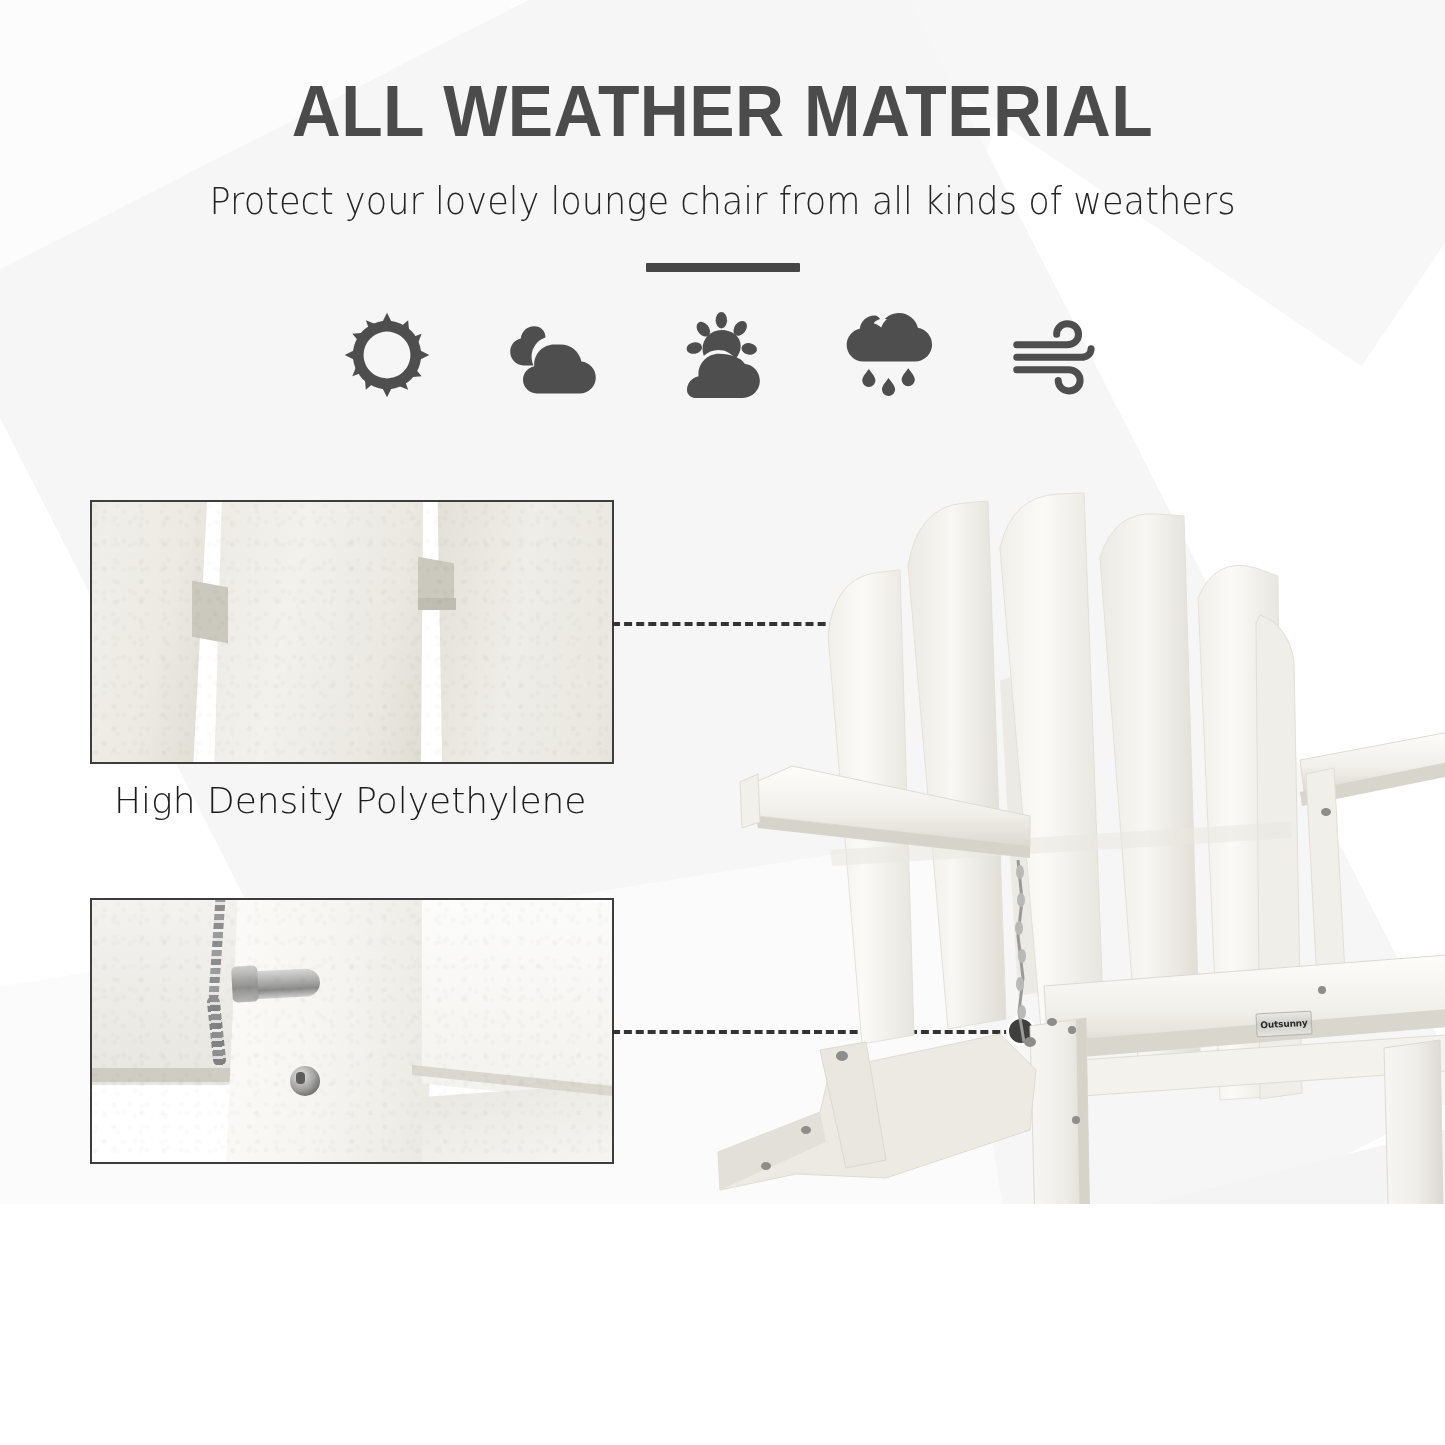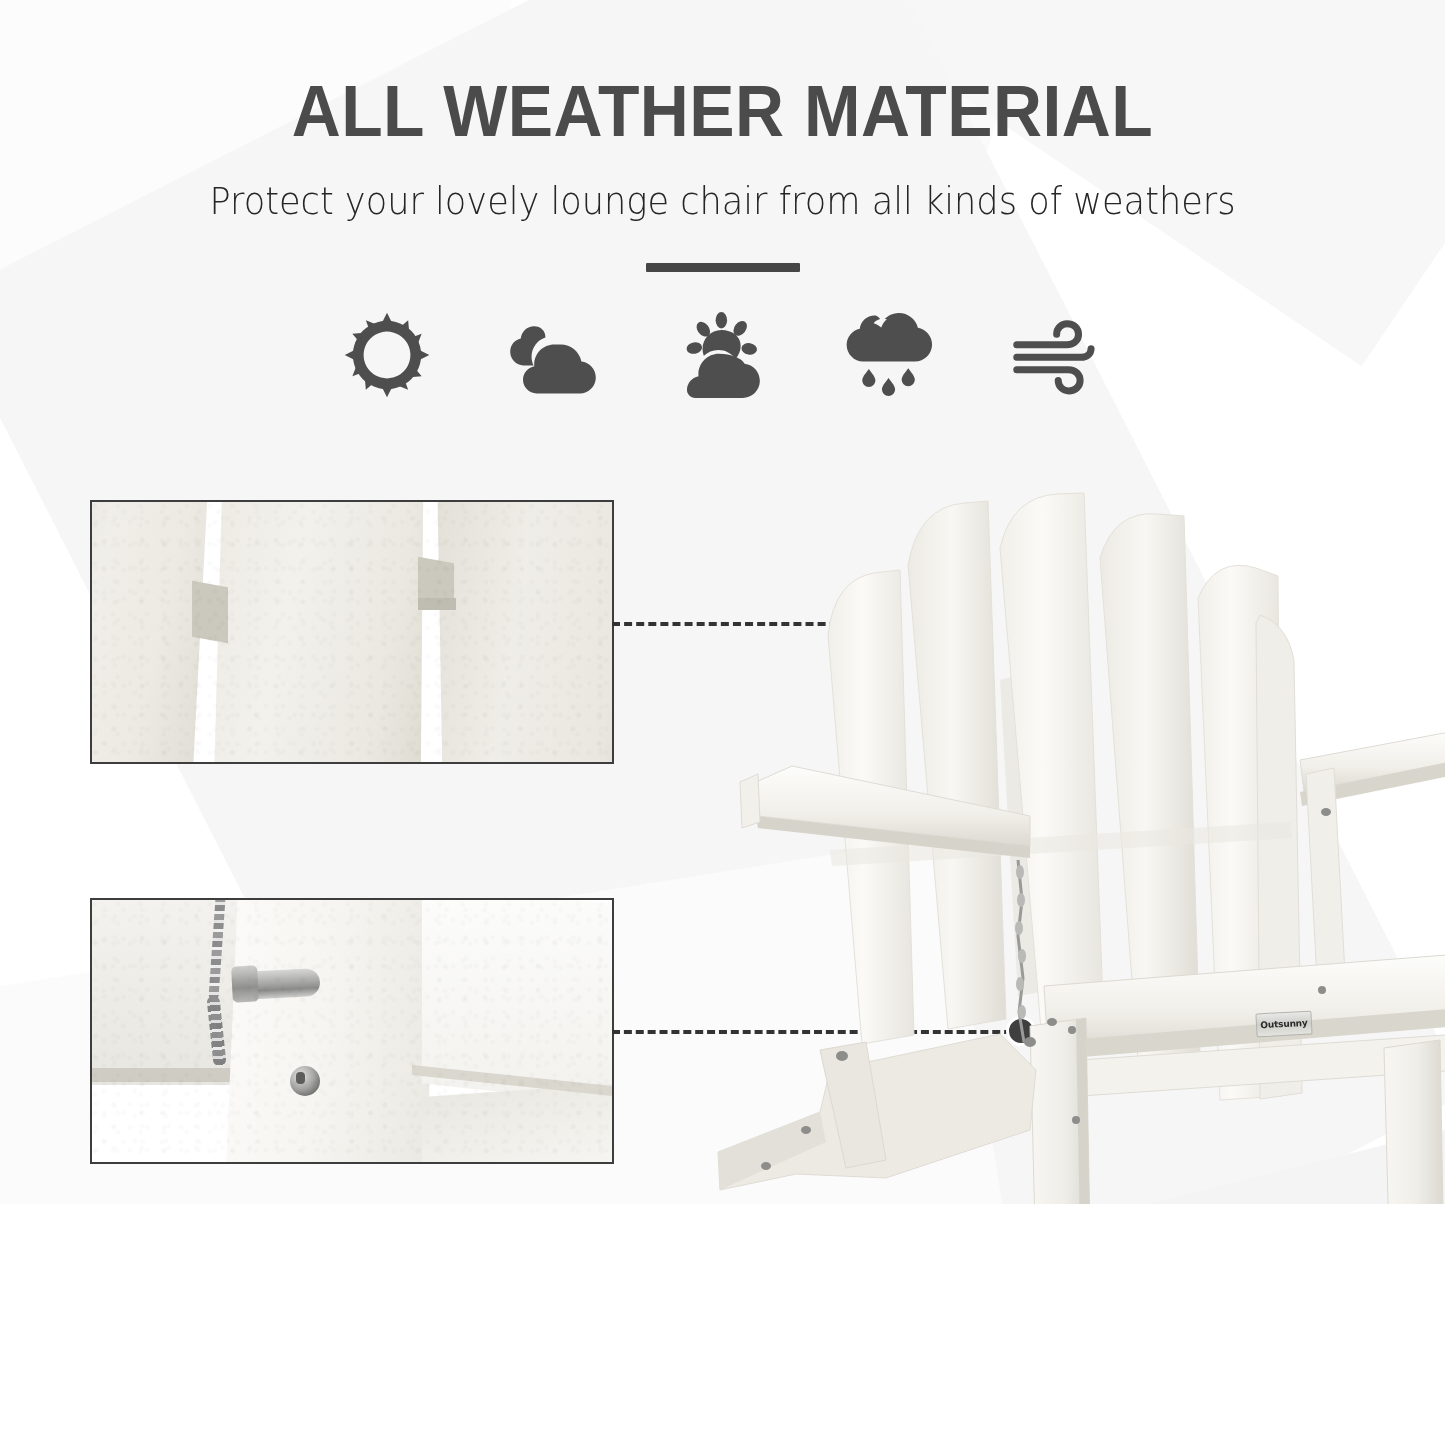--- a/index.html
+++ b/index.html
@@ -209,20 +209,21 @@
            background:linear-gradient(100deg,#edebe4 0%,#f3f1ec 35%,#eae8e1 75%,#dddacf 100%);"></div>
       <div class="gap" style="left:330px;width:24px;transform:rotate(0.5deg);"></div>
       <div class="slat" style="left:348px;width:200px;transform:rotate(-1deg);
            background:linear-gradient(100deg,#e3e0d8 0%,#efedE7 40%,#e9e7e0 80%,#d8d5cb 100%);"></div>
       <div class="tab" style="left:100px;top:82px;width:36px;height:56px;transform:skewY(10deg);background:#cbc8bd;"></div>
       <div class="tab" style="left:326px;top:58px;width:36px;height:46px;transform:skewY(10deg);background:#cbc8bd;"></div>
       <div class="tab" style="left:326px;top:96px;width:38px;height:12px;background:#bfbcb2;"></div>
       <div class="tex"></div>
     </div>
   </div>
+  <div class="caption cap1">High Density Polyethylene</div>
 
   <div class="cbox c2">
     <div class="hw-bg">
 
       <div class="hw-block" style="left:-10px;top:0;width:160px;height:185px;
            background:linear-gradient(180deg,#f3f2ee 0%,#e8e6e0 100%);"></div>
       <div class="hw-block" style="left:-10px;top:168px;width:160px;height:14px;background:#cfccc3;"></div>
 
       <div class="hw-block" style="left:140px;top:-6px;width:200px;height:270px;
            background:linear-gradient(95deg,#fbfaf8 0%,#f6f5f1 45%,#ebe9e3 100%);

